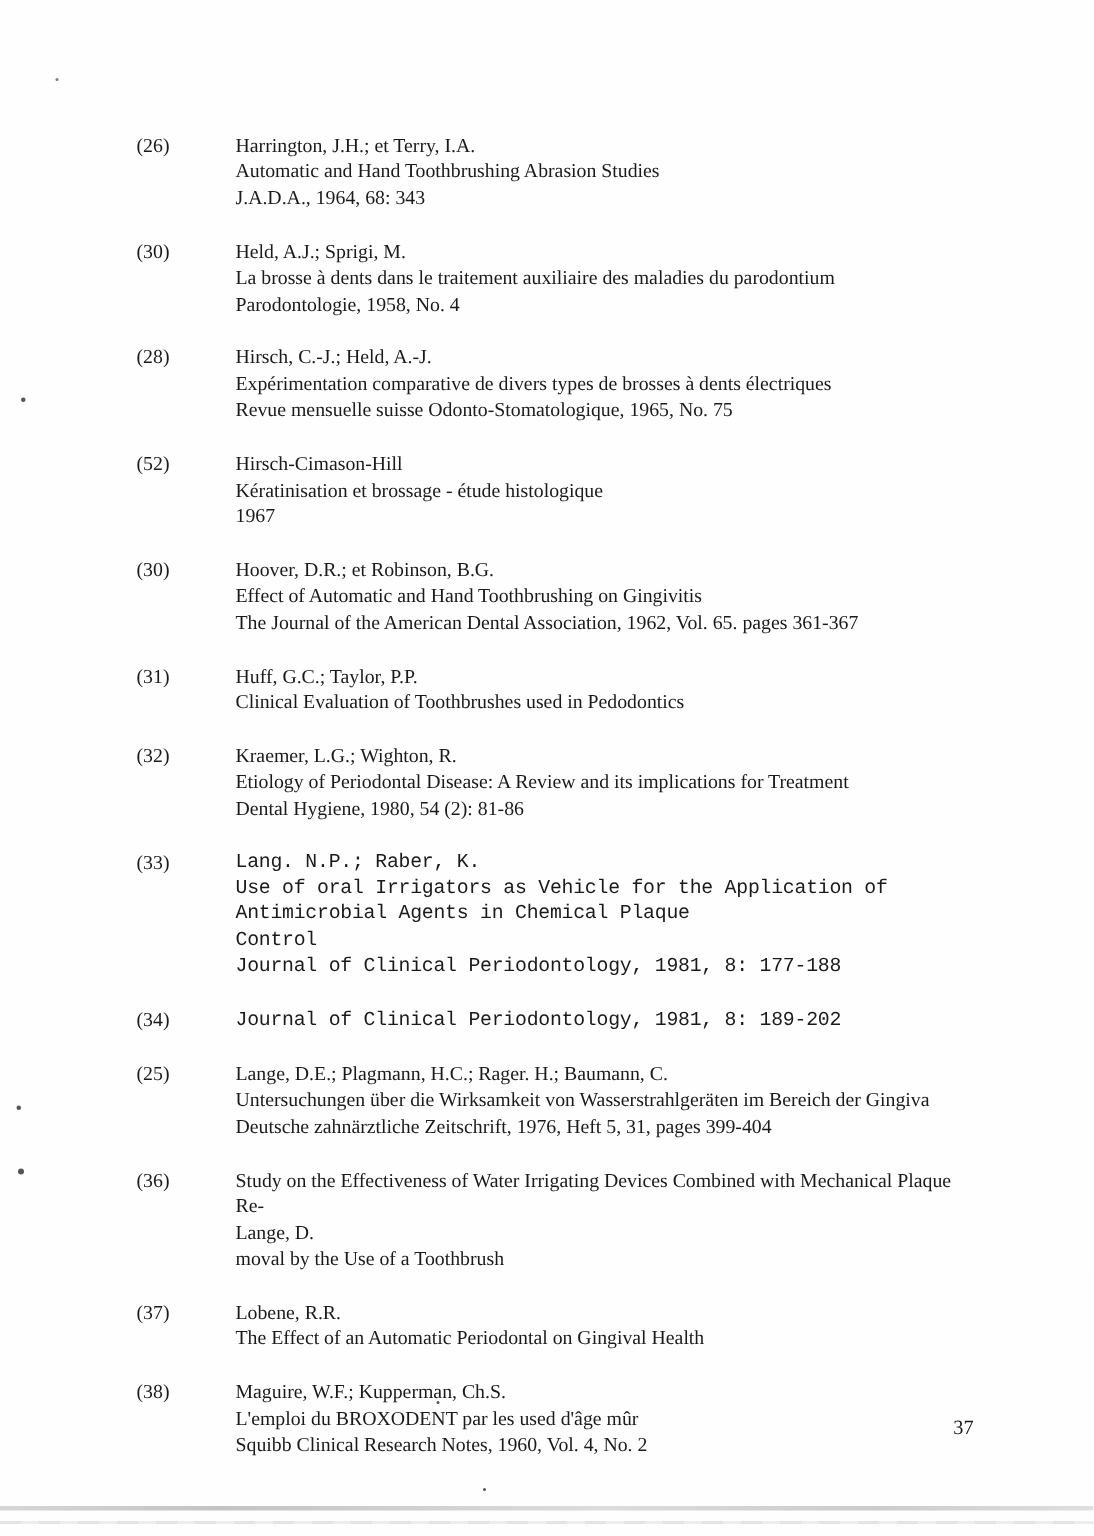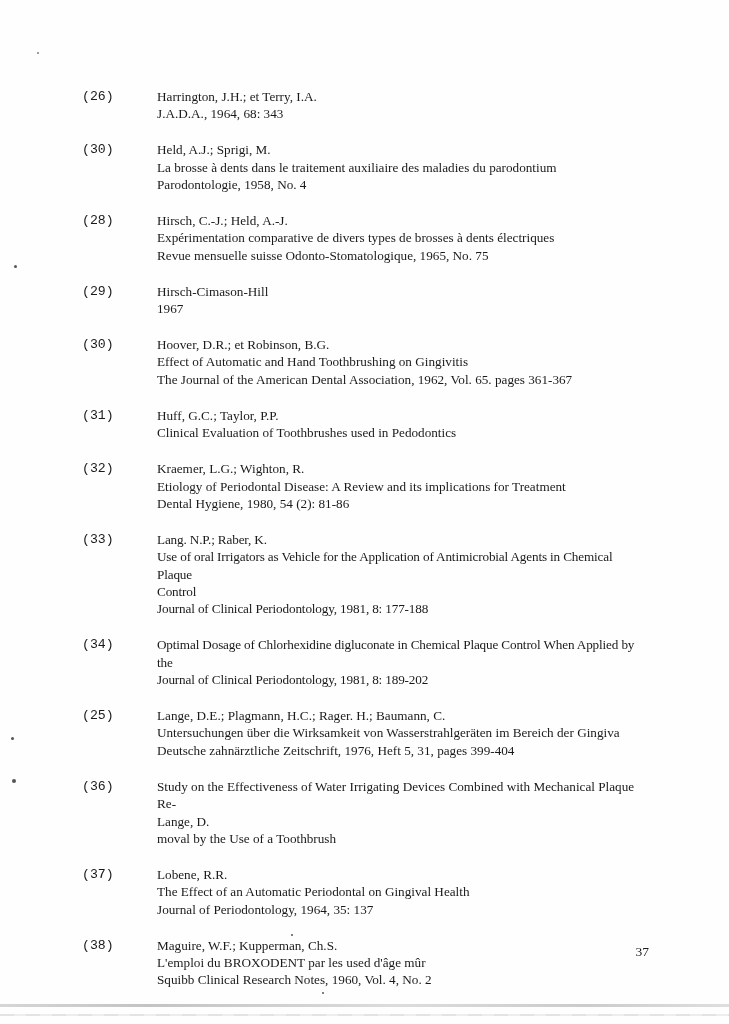--- a/index.html
+++ b/index.html
@@ -54,31 +54,30 @@
   }
   .ref {
     display: flex;
     margin-bottom: 18.5px;
     font-size: 13.2px;
     line-height: 17.4px;
   }
   .ref-num {
     width: 31px;
     flex: 0 0 31px;
-    text-align: center;
-    font-family: Liberation Mono, monospace;
+    text-align: right;
   }
   .ref-body {
     flex: 1 1 auto;
     margin-left: 44px;
   }
   .ref-line {
     white-space: normal;
   }
-  .tight .ref-line { letter-spacing: -0.15px; }
+  .tight .ref-line { letter-spacing: -0.15px; font-family: Liberation Mono, monospace; }
   .page-number {
     position: absolute;
     right: 80px;
     top: 944px;
     font-size: 13.5px;
     text-align: center;
   }
   .dot-mark {
     position: absolute;
     width: 3px;
@@ -97,43 +96,45 @@
   <div class="dot-mark" style="left:11px; top:737px;"></div>
   <div class="dot-mark" style="left:12px; top:779px; width:4px; height:4px;"></div>
   <div class="dot-mark" style="left:291px; top:934px; width:2px; height:2px;"></div>
   <div class="dot-mark" style="left:322px; top:992px; width:2px; height:2px;"></div>
 
   <div class="refs">
       <div class="ref">
         <div class="ref-num">(26)</div>
         <div class="ref-body">
           <div class="ref-line">Harrington, J.H.; et Terry, I.A.</div>
+          <div class="ref-line">Automatic and Hand Toothbrushing Abrasion Studies</div>
           <div class="ref-line">J.A.D.A., 1964, 68: 343</div>
         </div>
       </div>
       <div class="ref">
         <div class="ref-num">(30)</div>
         <div class="ref-body">
           <div class="ref-line">Held, A.J.; Sprigi, M.</div>
           <div class="ref-line">La brosse à dents dans le traitement auxiliaire des maladies du parodontium</div>
           <div class="ref-line">Parodontologie, 1958, No. 4</div>
         </div>
       </div>
       <div class="ref">
         <div class="ref-num">(28)</div>
         <div class="ref-body">
           <div class="ref-line">Hirsch, C.-J.; Held, A.-J.</div>
           <div class="ref-line">Expérimentation comparative de divers types de brosses à dents électriques</div>
           <div class="ref-line">Revue mensuelle suisse Odonto-Stomatologique, 1965, No. 75</div>
         </div>
       </div>
       <div class="ref">
-        <div class="ref-num">(29)</div>
+        <div class="ref-num">(52)</div>
         <div class="ref-body">
           <div class="ref-line">Hirsch-Cimason-Hill</div>
+          <div class="ref-line">Kératinisation et brossage - étude histologique</div>
           <div class="ref-line">1967</div>
         </div>
       </div>
       <div class="ref">
         <div class="ref-num">(30)</div>
         <div class="ref-body">
           <div class="ref-line">Hoover, D.R.; et Robinson, B.G.</div>
           <div class="ref-line">Effect of Automatic and Hand Toothbrushing on Gingivitis</div>
           <div class="ref-line">The Journal of the American Dental Association, 1962, Vol. 65. pages 361-367</div>
         </div>
@@ -158,21 +159,20 @@
         <div class="ref-body">
           <div class="ref-line">Lang. N.P.; Raber, K.</div>
           <div class="ref-line">Use of oral Irrigators as Vehicle for the Application of Antimicrobial Agents in Chemical Plaque</div>
           <div class="ref-line">Control</div>
           <div class="ref-line">Journal of Clinical Periodontology, 1981, 8: 177-188</div>
         </div>
       </div>
       <div class="ref tight">
         <div class="ref-num">(34)</div>
         <div class="ref-body">
-          <div class="ref-line">Optimal Dosage of Chlorhexidine digluconate in Chemical Plaque Control When Applied by the</div>
           <div class="ref-line">Journal of Clinical Periodontology, 1981, 8: 189-202</div>
         </div>
       </div>
       <div class="ref">
         <div class="ref-num">(25)</div>
         <div class="ref-body">
           <div class="ref-line">Lange, D.E.; Plagmann, H.C.; Rager. H.; Baumann, C.</div>
           <div class="ref-line">Untersuchungen über die Wirksamkeit von Wasserstrahlgeräten im Bereich der Gingiva</div>
           <div class="ref-line">Deutsche zahnärztliche Zeitschrift, 1976, Heft 5, 31, pages 399-404</div>
         </div>
@@ -183,21 +183,20 @@
           <div class="ref-line">Study on the Effectiveness of Water Irrigating Devices Combined with Mechanical Plaque Re-</div>
           <div class="ref-line">Lange, D.</div>
           <div class="ref-line">moval by the Use of a Toothbrush</div>
         </div>
       </div>
       <div class="ref">
         <div class="ref-num">(37)</div>
         <div class="ref-body">
           <div class="ref-line">Lobene, R.R.</div>
           <div class="ref-line">The Effect of an Automatic Periodontal on Gingival Health</div>
-          <div class="ref-line">Journal of Periodontology, 1964, 35: 137</div>
         </div>
       </div>
       <div class="ref">
         <div class="ref-num">(38)</div>
         <div class="ref-body">
           <div class="ref-line">Maguire, W.F.; Kupperman, Ch.S.</div>
           <div class="ref-line">L'emploi du BROXODENT par les used d'âge mûr</div>
           <div class="ref-line">Squibb Clinical Research Notes, 1960, Vol. 4, No. 2</div>
         </div>
       </div>

